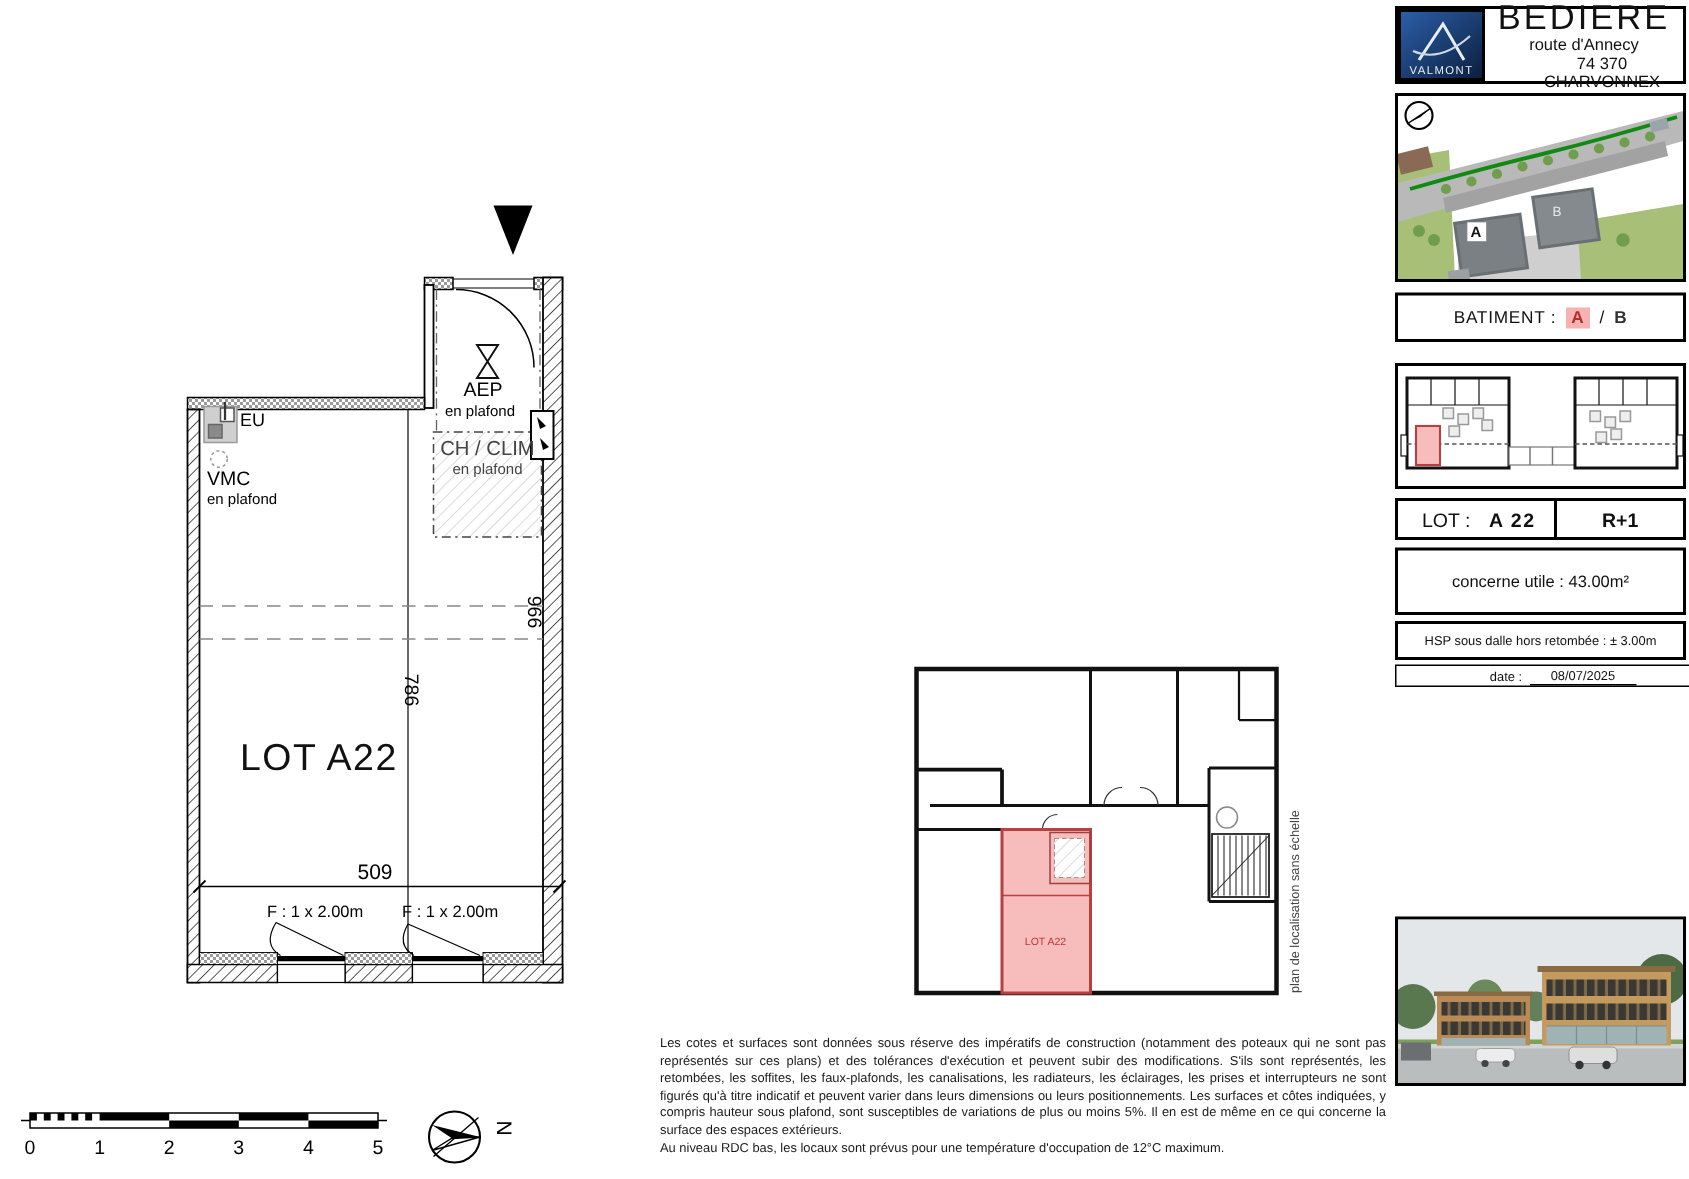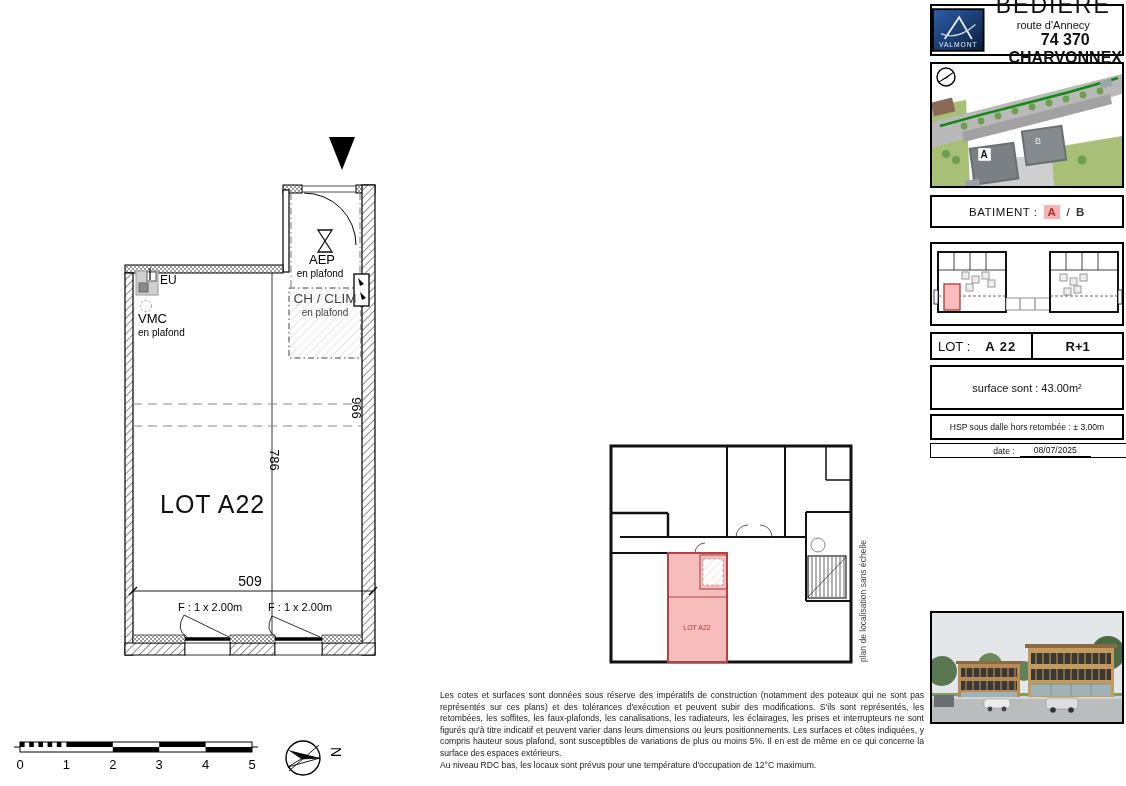--- a/index.html
+++ b/index.html
@@ -5,29 +5,29 @@
   html,body{margin:0;padding:0;background:#fff;}
   .page{position:relative;width:1126px;height:786px;background:#fff;overflow:hidden;
         font-family:"Liberation Sans",sans-serif;color:#111;}
   .abs{position:absolute;}
   .box{position:absolute;border:2px solid #000;background:#fff;box-sizing:border-box;}
   
   .tb-inner{display:flex;align-items:center;height:100%;}
   .tb-text{flex:1;text-align:center;line-height:1.12;}
   .tb-project{font-size:23px;letter-spacing:2px;}
   .tb-addr1{font-size:11px;}
-  .tb-addr2{font-size:16px;font-weight:bold;padding-left:24px;}
+  .tb-addr2{font-size:11px;font-weight:normal;padding-left:24px;}
   
   .bat-row{display:flex;align-items:center;justify-content:center;height:100%;
            font-size:11.5px;letter-spacing:.5px;gap:6px;}
   .bat-a{background:#f7b2b2;color:#b03030;padding:1px 4px;font-weight:bold;}
   .bat-b{color:#333;font-weight:bold;}
   
   .lot-row{display:flex;height:100%;align-items:stretch;font-size:13px;}
-  .lot-left{flex:1.05;display:flex;align-items:center;padding-left:6px;border-right:2px solid #000;}
+  .lot-left{flex:1.05;display:flex;align-items:center;padding-left:16px;border-right:2px solid #000;}
   .lot-left .lot-num{flex:1;text-align:center;font-weight:bold;letter-spacing:1px;}
   .lot-right{flex:1;display:flex;align-items:center;justify-content:center;font-weight:bold;}
   .center-row{display:flex;align-items:center;justify-content:center;height:100%;}
   .surface-txt{font-size:11px;}
   .hsp-txt{font-size:8.6px;}
   .date-row{display:flex;align-items:center;justify-content:center;height:100%;font-size:8.6px;gap:5px;}
   .date-val{border-bottom:1px solid #000;padding:0 14px 1px 14px;}
   
   .notes{position:absolute;left:440px;top:690px;width:484px;font-size:8.6px;line-height:11.6px;
          color:#1a1a1a;text-align:justify;}
@@ -337,21 +337,21 @@
     <div class="lot-row">
       <div class="lot-left">
         <span>LOT :</span>
         <span class="lot-num">A 22</span>
       </div>
       <div class="lot-right">R+1</div>
     </div>
   </div>
 
   <div class="box" style="left:930px;top:365px;width:194px;height:45px;">
-    <div class="center-row surface-txt">surface sont : 43.00m²</div>
+    <div class="center-row surface-txt">concerne utile : 43.00m²</div>
   </div>
 
   <div class="box" style="left:930px;top:414px;width:194px;height:26px;">
     <div class="center-row hsp-txt">HSP sous dalle hors retombée : ± 3.00m</div>
   </div>
 
   <div class="box" style="left:930px;top:443px;width:224px;height:15px;border-width:1.5px;">
     <div class="date-row">
       <span>date :</span>
       <span class="date-val">08/07/2025</span>

